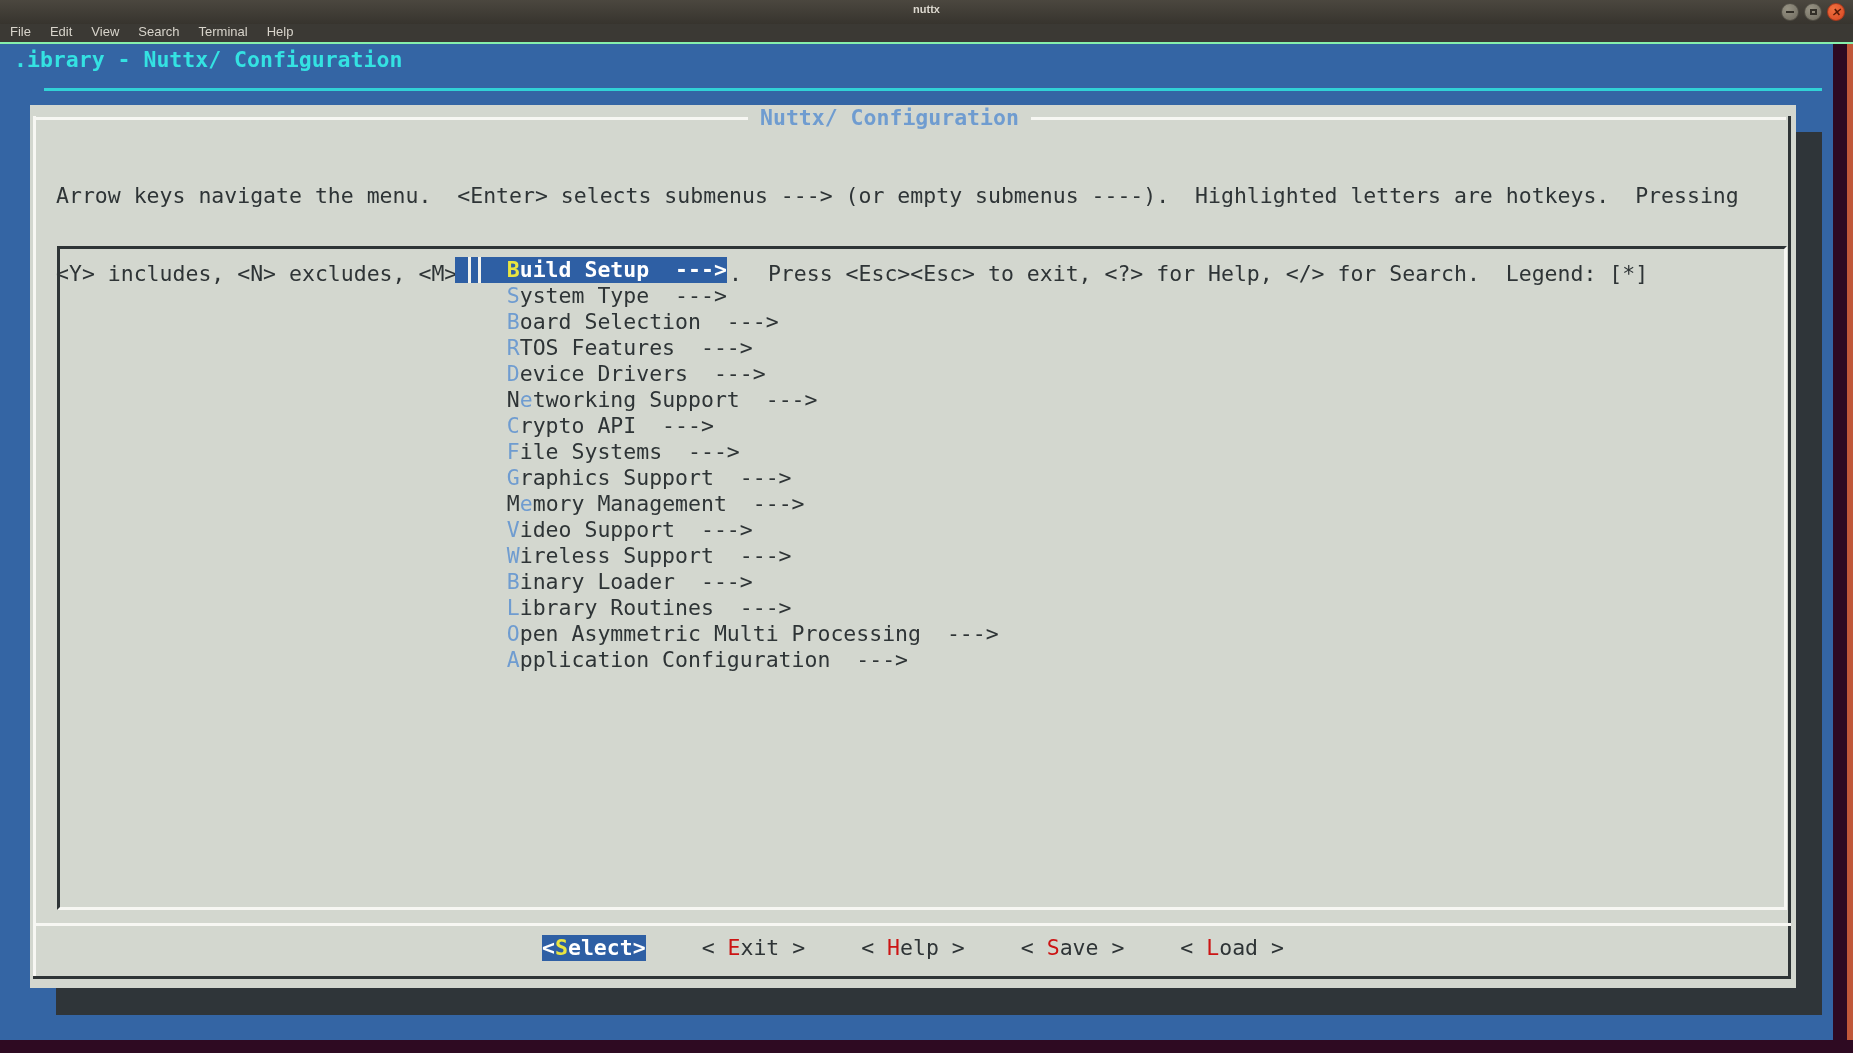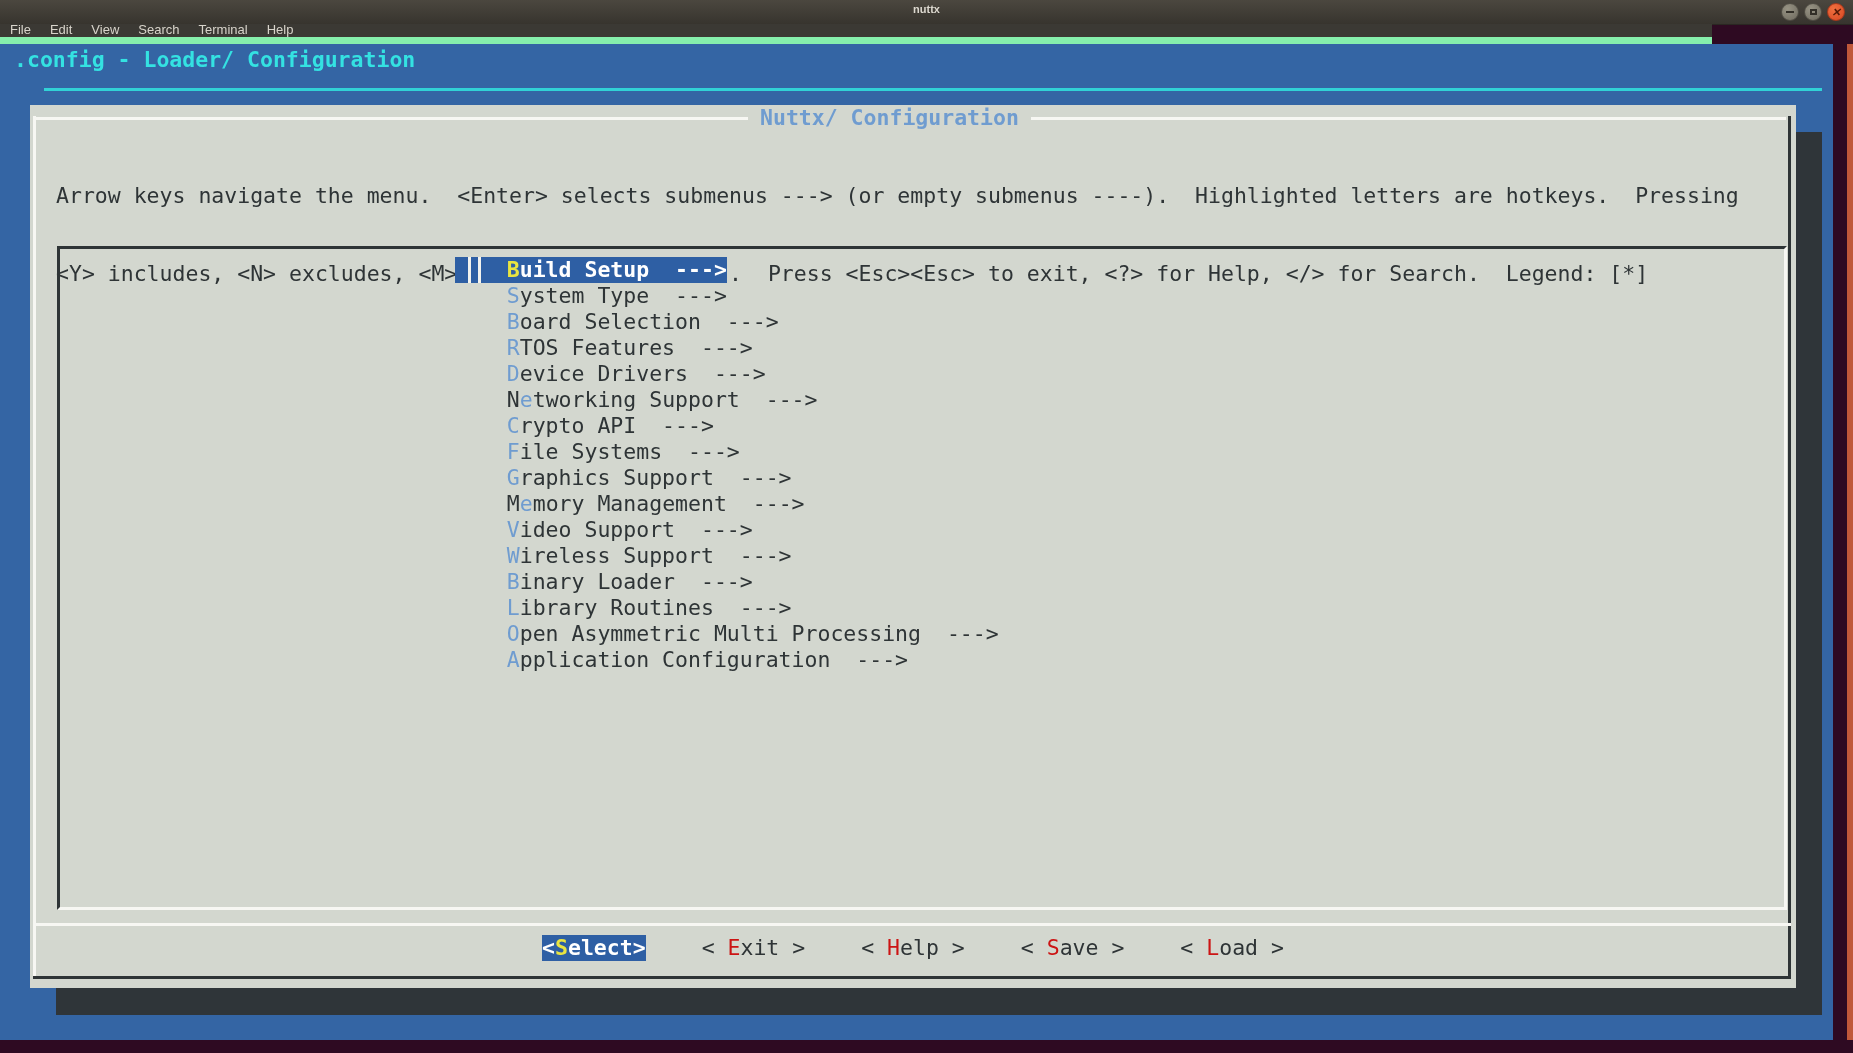--- a/index.html
+++ b/index.html
@@ -11,22 +11,22 @@
   .win-title{position:absolute;left:0;right:0;top:3px;text-align:center;
              font-size:11px;font-weight:bold;color:#dcd8cf;}
   .win-controls{position:absolute;right:8px;top:3px;display:flex;gap:5px;}
   .wbtn{width:18px;height:18px;border-radius:50%;display:flex;align-items:center;justify-content:center;
         box-sizing:border-box;cursor:default;}
   .wbtn.gray{background:radial-gradient(circle at 35% 30%,#979384,#6e6a5e);border:1px solid #504d44;}
   .wbtn.close{background:radial-gradient(circle at 35% 30%,#f0703f,#d74722);border:1px solid #a8391d;}
   .glyph-minus{width:8px;height:2px;background:#322f28;}
   .glyph-square{width:7px;height:6px;border:2px solid #322f28;box-sizing:border-box;background:transparent;}
   .glyph-x{font-size:11px;line-height:11px;font-weight:bold;color:#571a07;}
-  .menubar{position:absolute;left:0;top:24px;width:1712px;height:20px;background:#3b3934;
-           border-bottom:7px solid #86efac;display:flex;align-items:flex-end;padding-left:10px;box-sizing:border-box;gap:19px;}
+  .menubar{position:absolute;left:0;top:24px;width:1853px;height:20px;background:#3b3934;
+           border-bottom:2px solid #86efac;display:flex;align-items:flex-start;padding-left:10px;box-sizing:border-box;gap:19px;}
   .menubar-item{font-size:13px;color:#d8d4cb;}
   
   .edge-orange{position:absolute;right:0;top:44px;width:6px;height:996px;background:#c0583a;}
   
   .terminal{position:absolute;left:0;top:44px;width:1833px;height:996px;background:#3465a4;
             font:21.5px/26px "DejaVu Sans Mono",monospace;color:#2e3436;overflow:hidden;}
   .term-header{position:absolute;left:14px;top:3px;white-space:pre;font-weight:bold;color:#34e2e2;}
   .term-hr{position:absolute;left:44px;top:44px;width:1778px;height:3px;background:#31d2d6;}
   .dlg-shadow{position:absolute;left:56px;top:88px;width:1766px;height:883px;background:#2f3539;}
   .dialog{position:absolute;left:30px;top:61px;width:1766px;height:883px;background:#d3d7cf;}
@@ -88,21 +88,21 @@
       <span class="menubar-item">Edit</span>
       <span class="menubar-item">View</span>
       <span class="menubar-item">Search</span>
       <span class="menubar-item">Terminal</span>
       <span class="menubar-item">Help</span>
     </div>
 
   <div class="edge-orange"></div>
 
   <div class="terminal">
-    <div class="term-header">.config - Loader/ Configuration</div>
+    <div class="term-header">.ibrary - Nuttx/ Configuration</div>
     <div class="term-hr"></div>
     <div class="dlg-shadow"></div>
 
     <div class="dialog">
       <div class="b-left"></div>
       <div class="b-right"></div>
       <div class="b-bottom"></div>
 
       <div class="title-row">
         <span class="title-hr l"></span>

